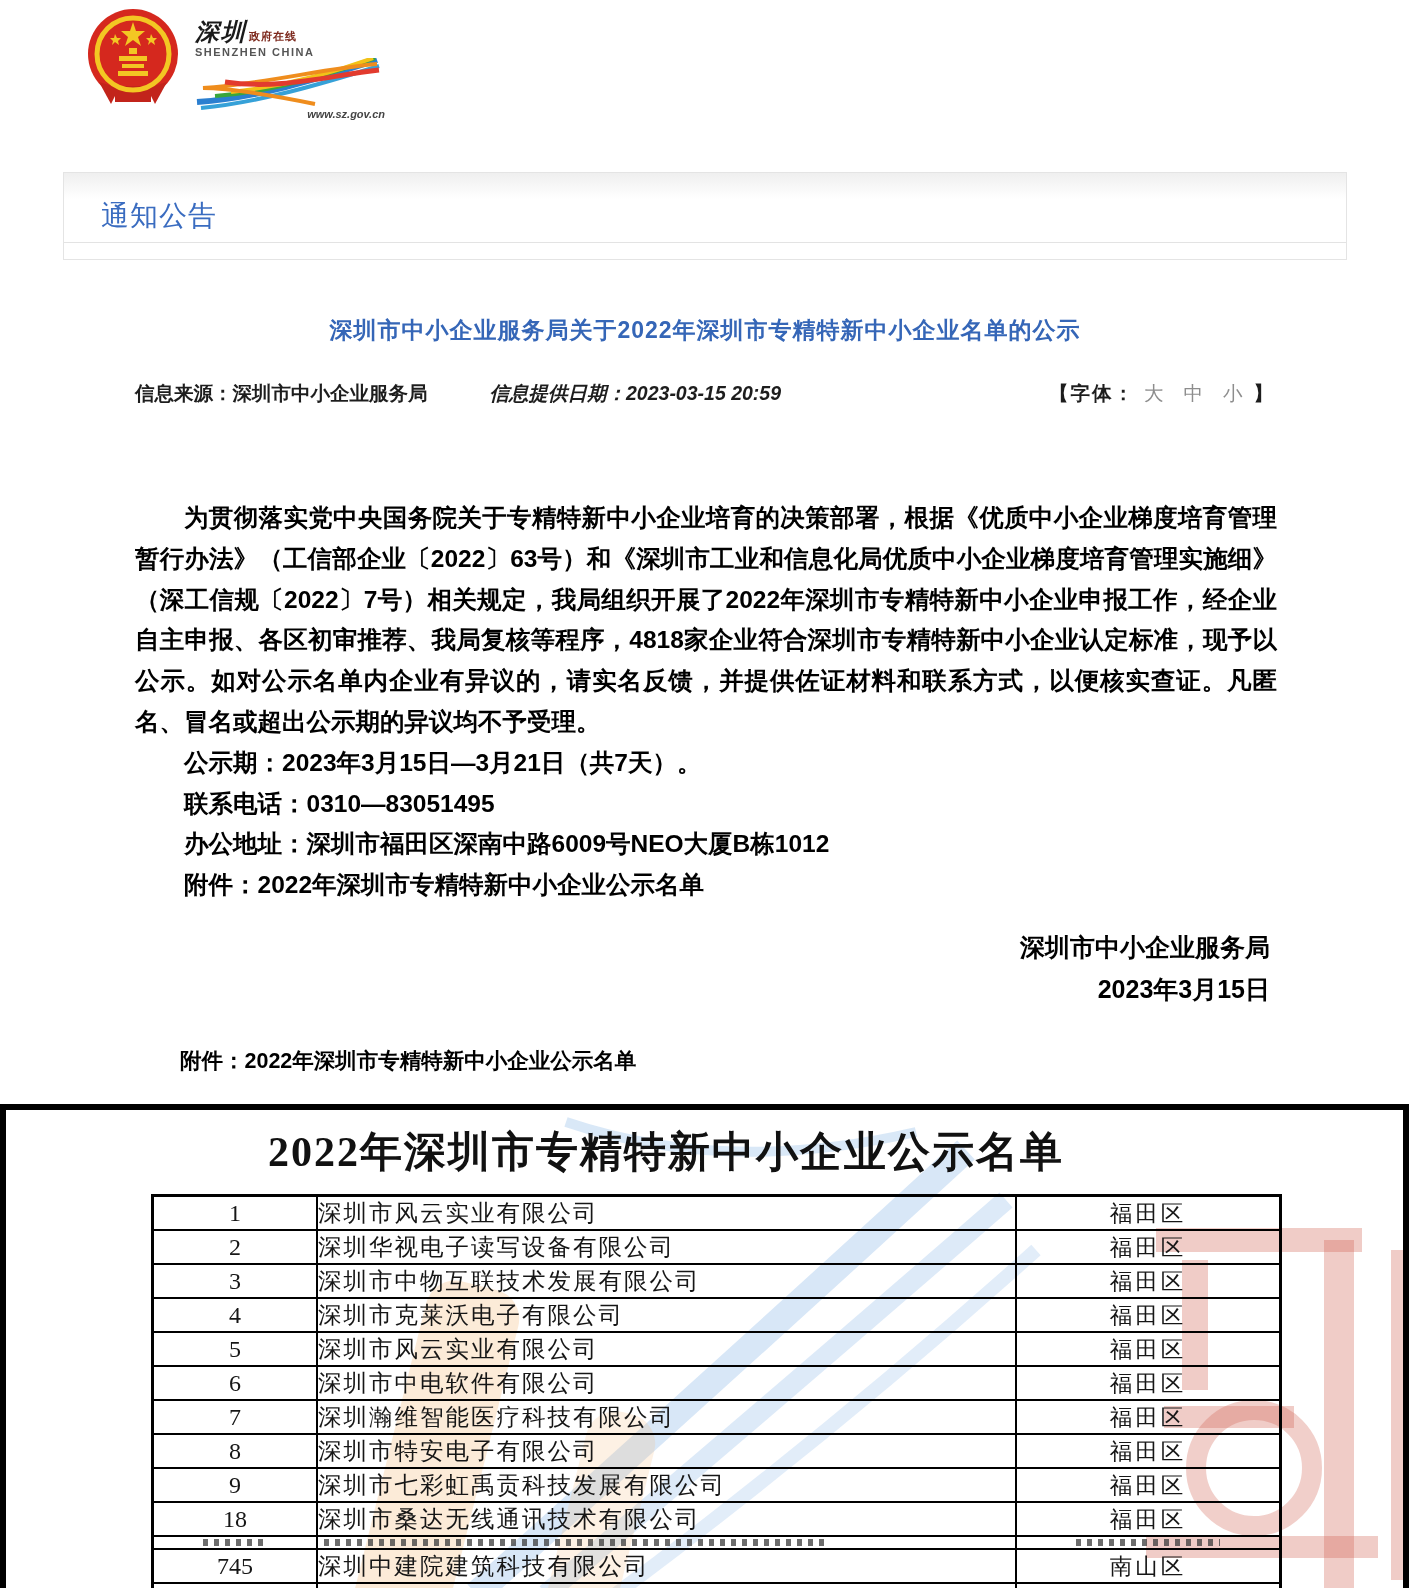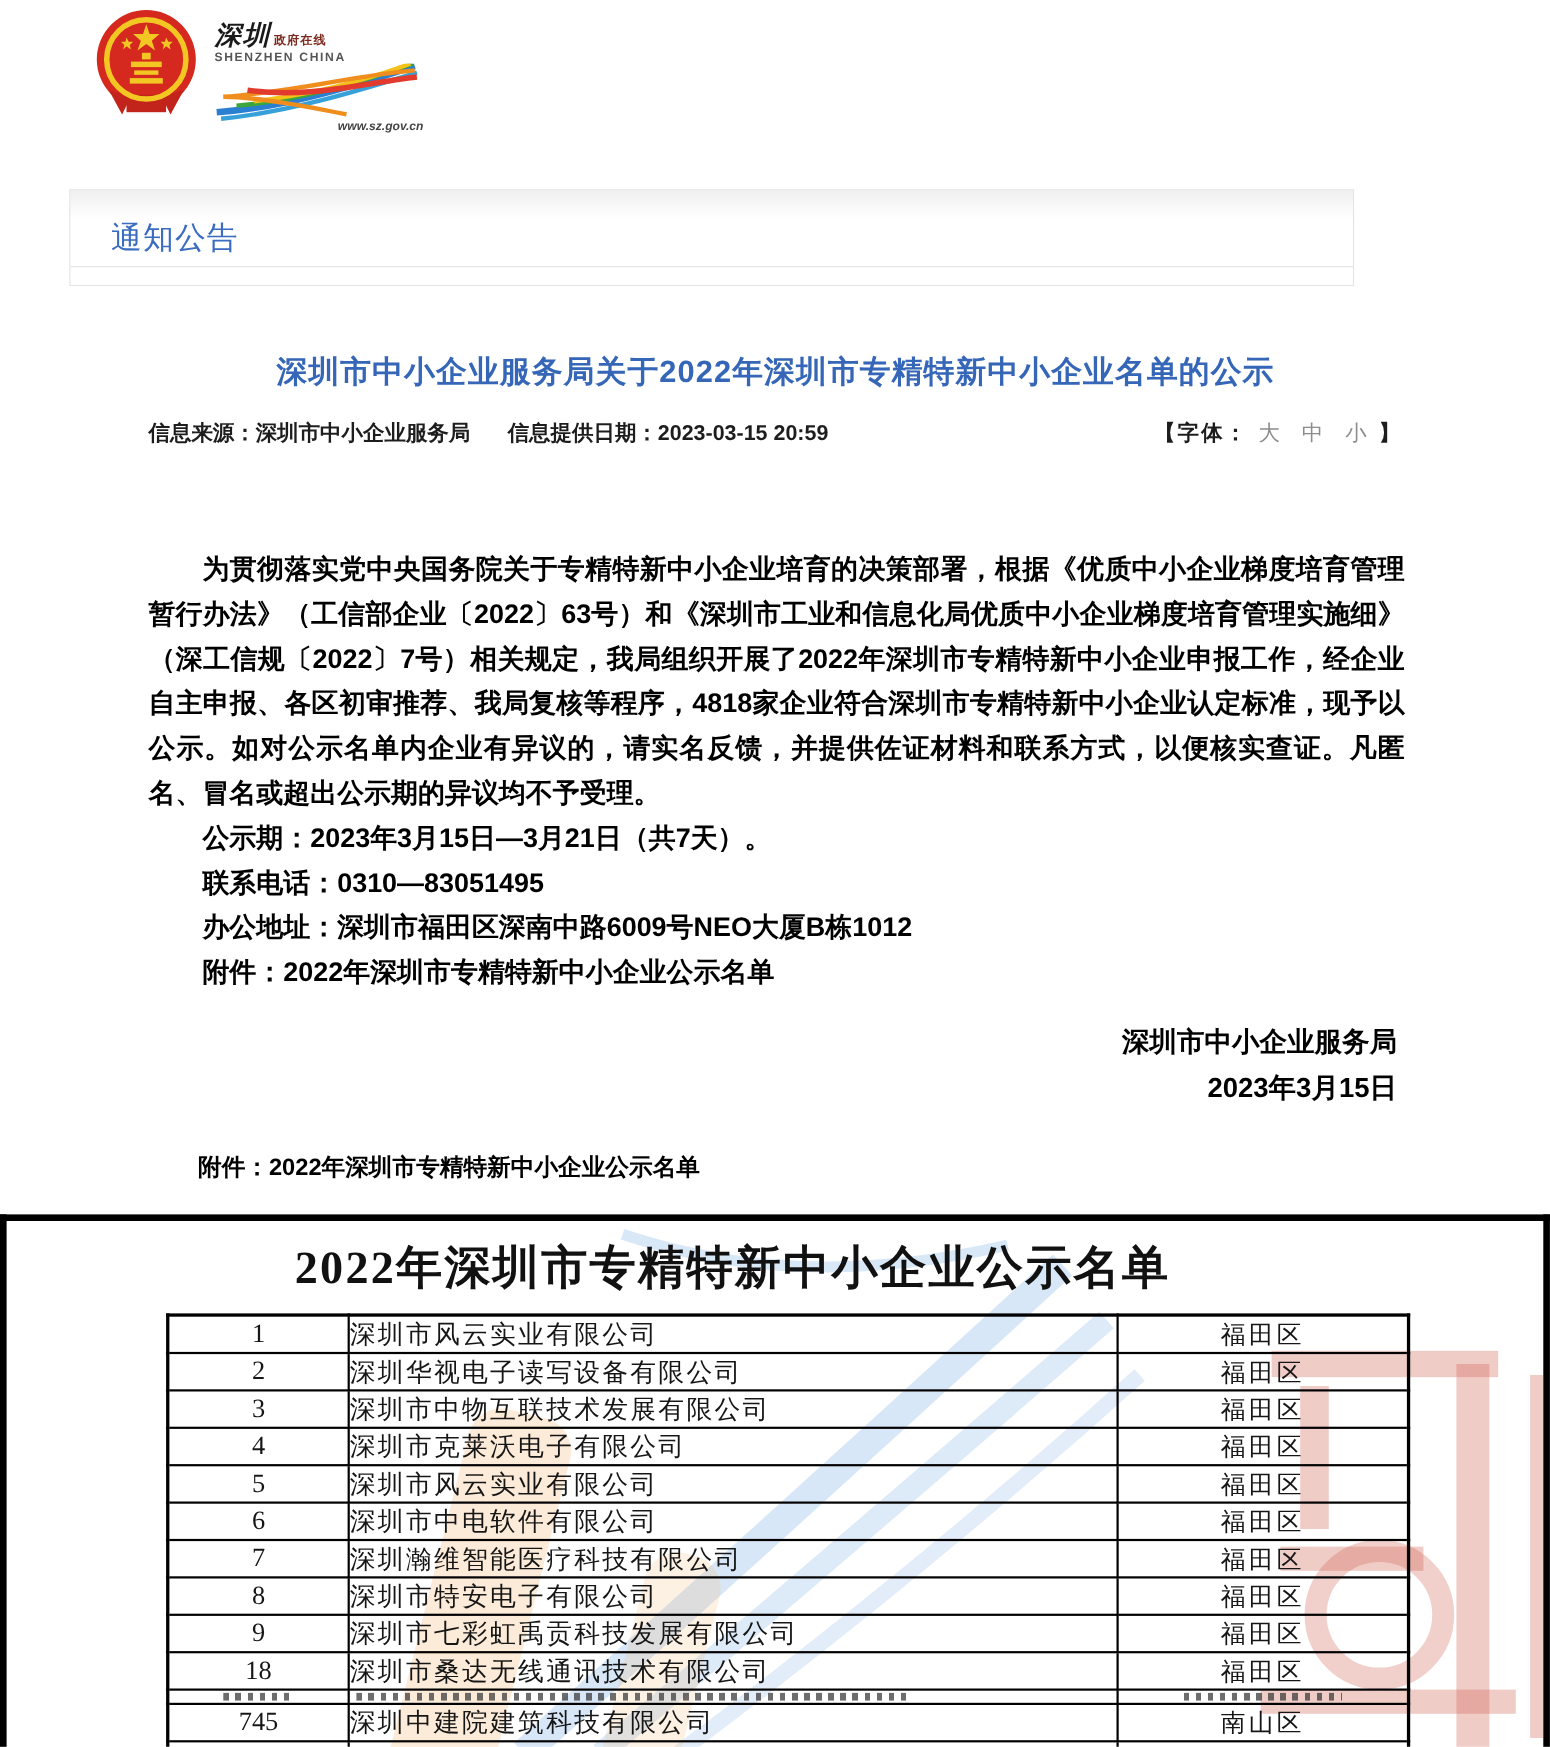--- a/index.html
+++ b/index.html
@@ -10,38 +10,38 @@
   
   .logos{position:absolute;top:8px;left:85px;display:flex;align-items:flex-start;gap:14px;}
   .sz-logo{width:190px;}
   .sz-logo .cn-row{display:flex;align-items:flex-end;gap:2px;margin-top:8px;}
   .sz-logo .cn-cal{font-size:24px;font-weight:bold;font-style:italic;color:#1a1a1a;letter-spacing:2px;}
   .sz-logo .cn-small{font-size:11px;font-weight:bold;color:#7d2a1e;letter-spacing:1px;padding-bottom:4px;}
   .sz-logo .en{font-size:11px;font-weight:bold;color:#555;letter-spacing:1.5px;margin-top:-2px;}
   .sz-logo .url{font-size:11px;font-weight:bold;font-style:italic;color:#444;text-align:right;margin-top:-6px;}
   
   .panel{
-    position:absolute;top:172px;left:63px;width:1168px;height:88px;box-sizing:border-box;
+    position:absolute;top:172px;left:63px;width:1284px;height:88px;box-sizing:border-box;
     border:1px solid #e4e4e4;
     background:linear-gradient(#efefef 0,#ffffff 26px);
   }
   .panel .panel-title{
     position:absolute;left:37px;top:24px;font-size:28px;color:#3a6cc0;letter-spacing:1px;
   }
   .panel .panel-sep{position:absolute;left:0;right:0;bottom:16px;height:1px;background:#e3e3e3;}
   
   .article-title{
     position:absolute;top:300px;left:135px;width:1140px;text-align:center;
-    font-size:28px;font-weight:bold;color:#3566b7;letter-spacing:1px;
+    font-size:23px;font-weight:bold;color:#3566b7;letter-spacing:1px;
   }
   .meta{
     position:absolute;top:380px;left:135px;width:1140px;display:flex;align-items:flex-start;
     font-size:19.5px;color:#1d1d1d;font-weight:600;
   }
-  .meta .m2{margin-left:34px;}
+  .meta .m2{margin-left:62px;font-style:italic;}
   .meta .font-ctl{margin-left:auto;letter-spacing:2px;}
   .meta .font-ctl .sz{color:#8d8d8d;margin:0 9px;cursor:pointer;font-weight:400;}
   .body-text{
     position:absolute;top:498px;left:135px;width:1142px;
     font-size:24.5px;line-height:40.8px;font-weight:600;color:#000;text-align:justify;
   }
   .body-text p{margin:0;text-indent:2em;}
   .body-text .line{padding-left:2em;}
   .signature{
     position:absolute;top:926px;left:135px;width:1135px;text-align:right;

